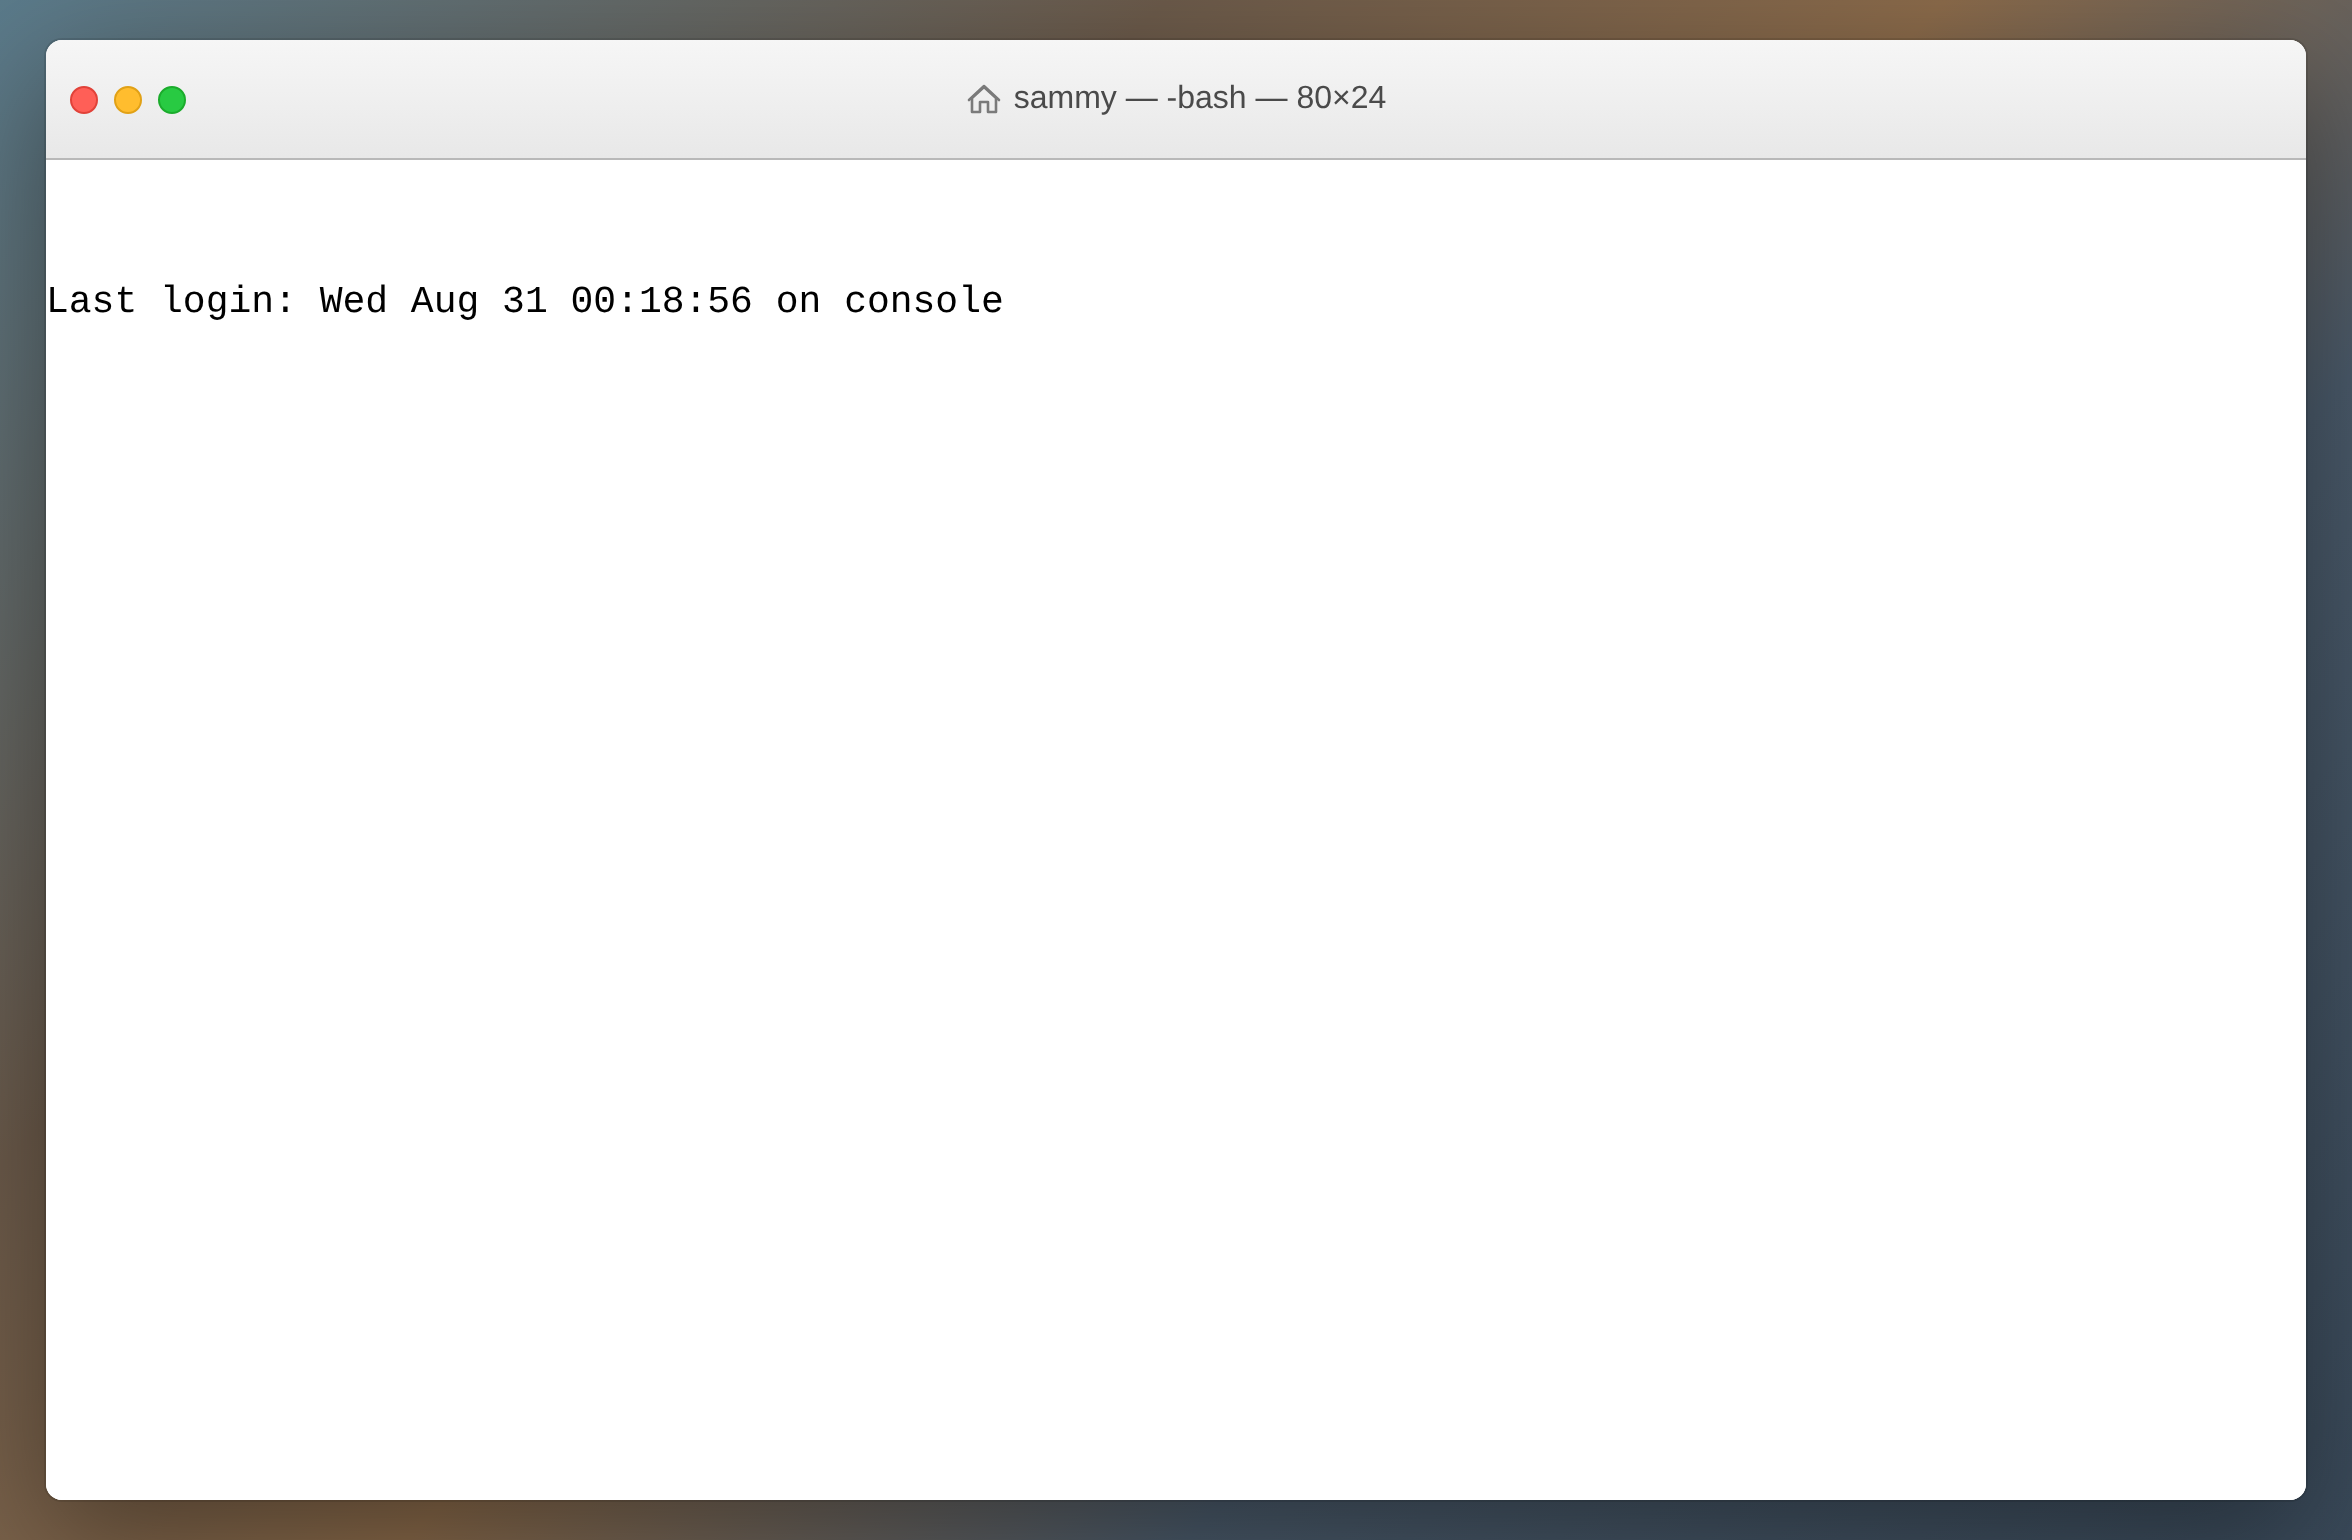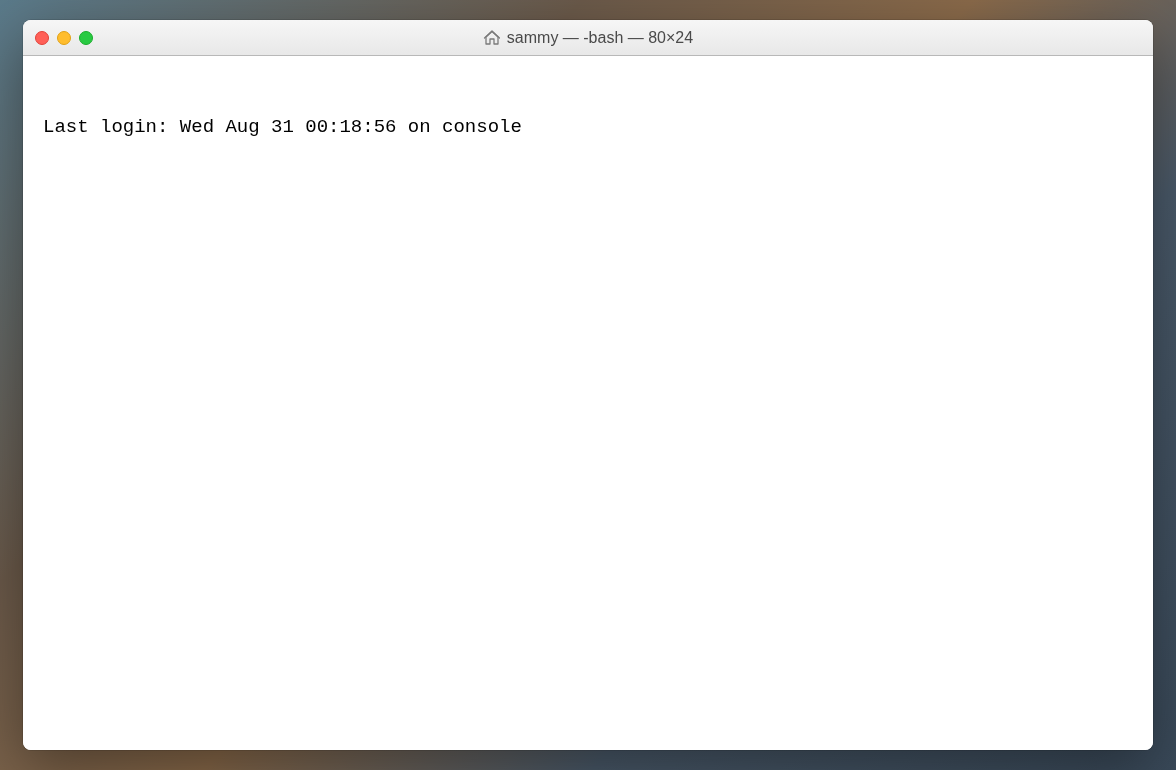--- a/index.html
+++ b/index.html
@@ -24,21 +24,21 @@
       height: 730px;
       background: #ffffff;
       border-radius: 8px;
       box-shadow: 0 20px 60px rgba(0, 0, 0, 0.4), 0 0 0 1px rgba(0, 0, 0, 0.1);
       overflow: hidden;
       display: flex;
       flex-direction: column;
     }
     
     .titlebar {
-      height: 36px;
+      height: 60px;
       background: linear-gradient(to bottom, #f6f6f6 0%, #e8e8e8 100%);
       border-bottom: 1px solid #b8b8b8;
       display: flex;
       align-items: center;
       position: relative;
       padding: 0 12px;
     }
     
     .traffic-lights {
       display: flex;
@@ -88,21 +88,21 @@
     
     .window-title {
       font-size: 16px;
       color: #4a4a4a;
       font-weight: 400;
     }
     
     .terminal-content {
       flex: 1;
       background: #ffffff;
-      padding: 8px 20px;
+      padding: 8px 0;
       font-family: "SF Mono", Menlo, Monaco, "Courier New", monospace;
       font-size: 19px;
       line-height: 1.35;
       color: #000000;
       white-space: pre;
     }
     
     .terminal-line {
       display: block;
     }

